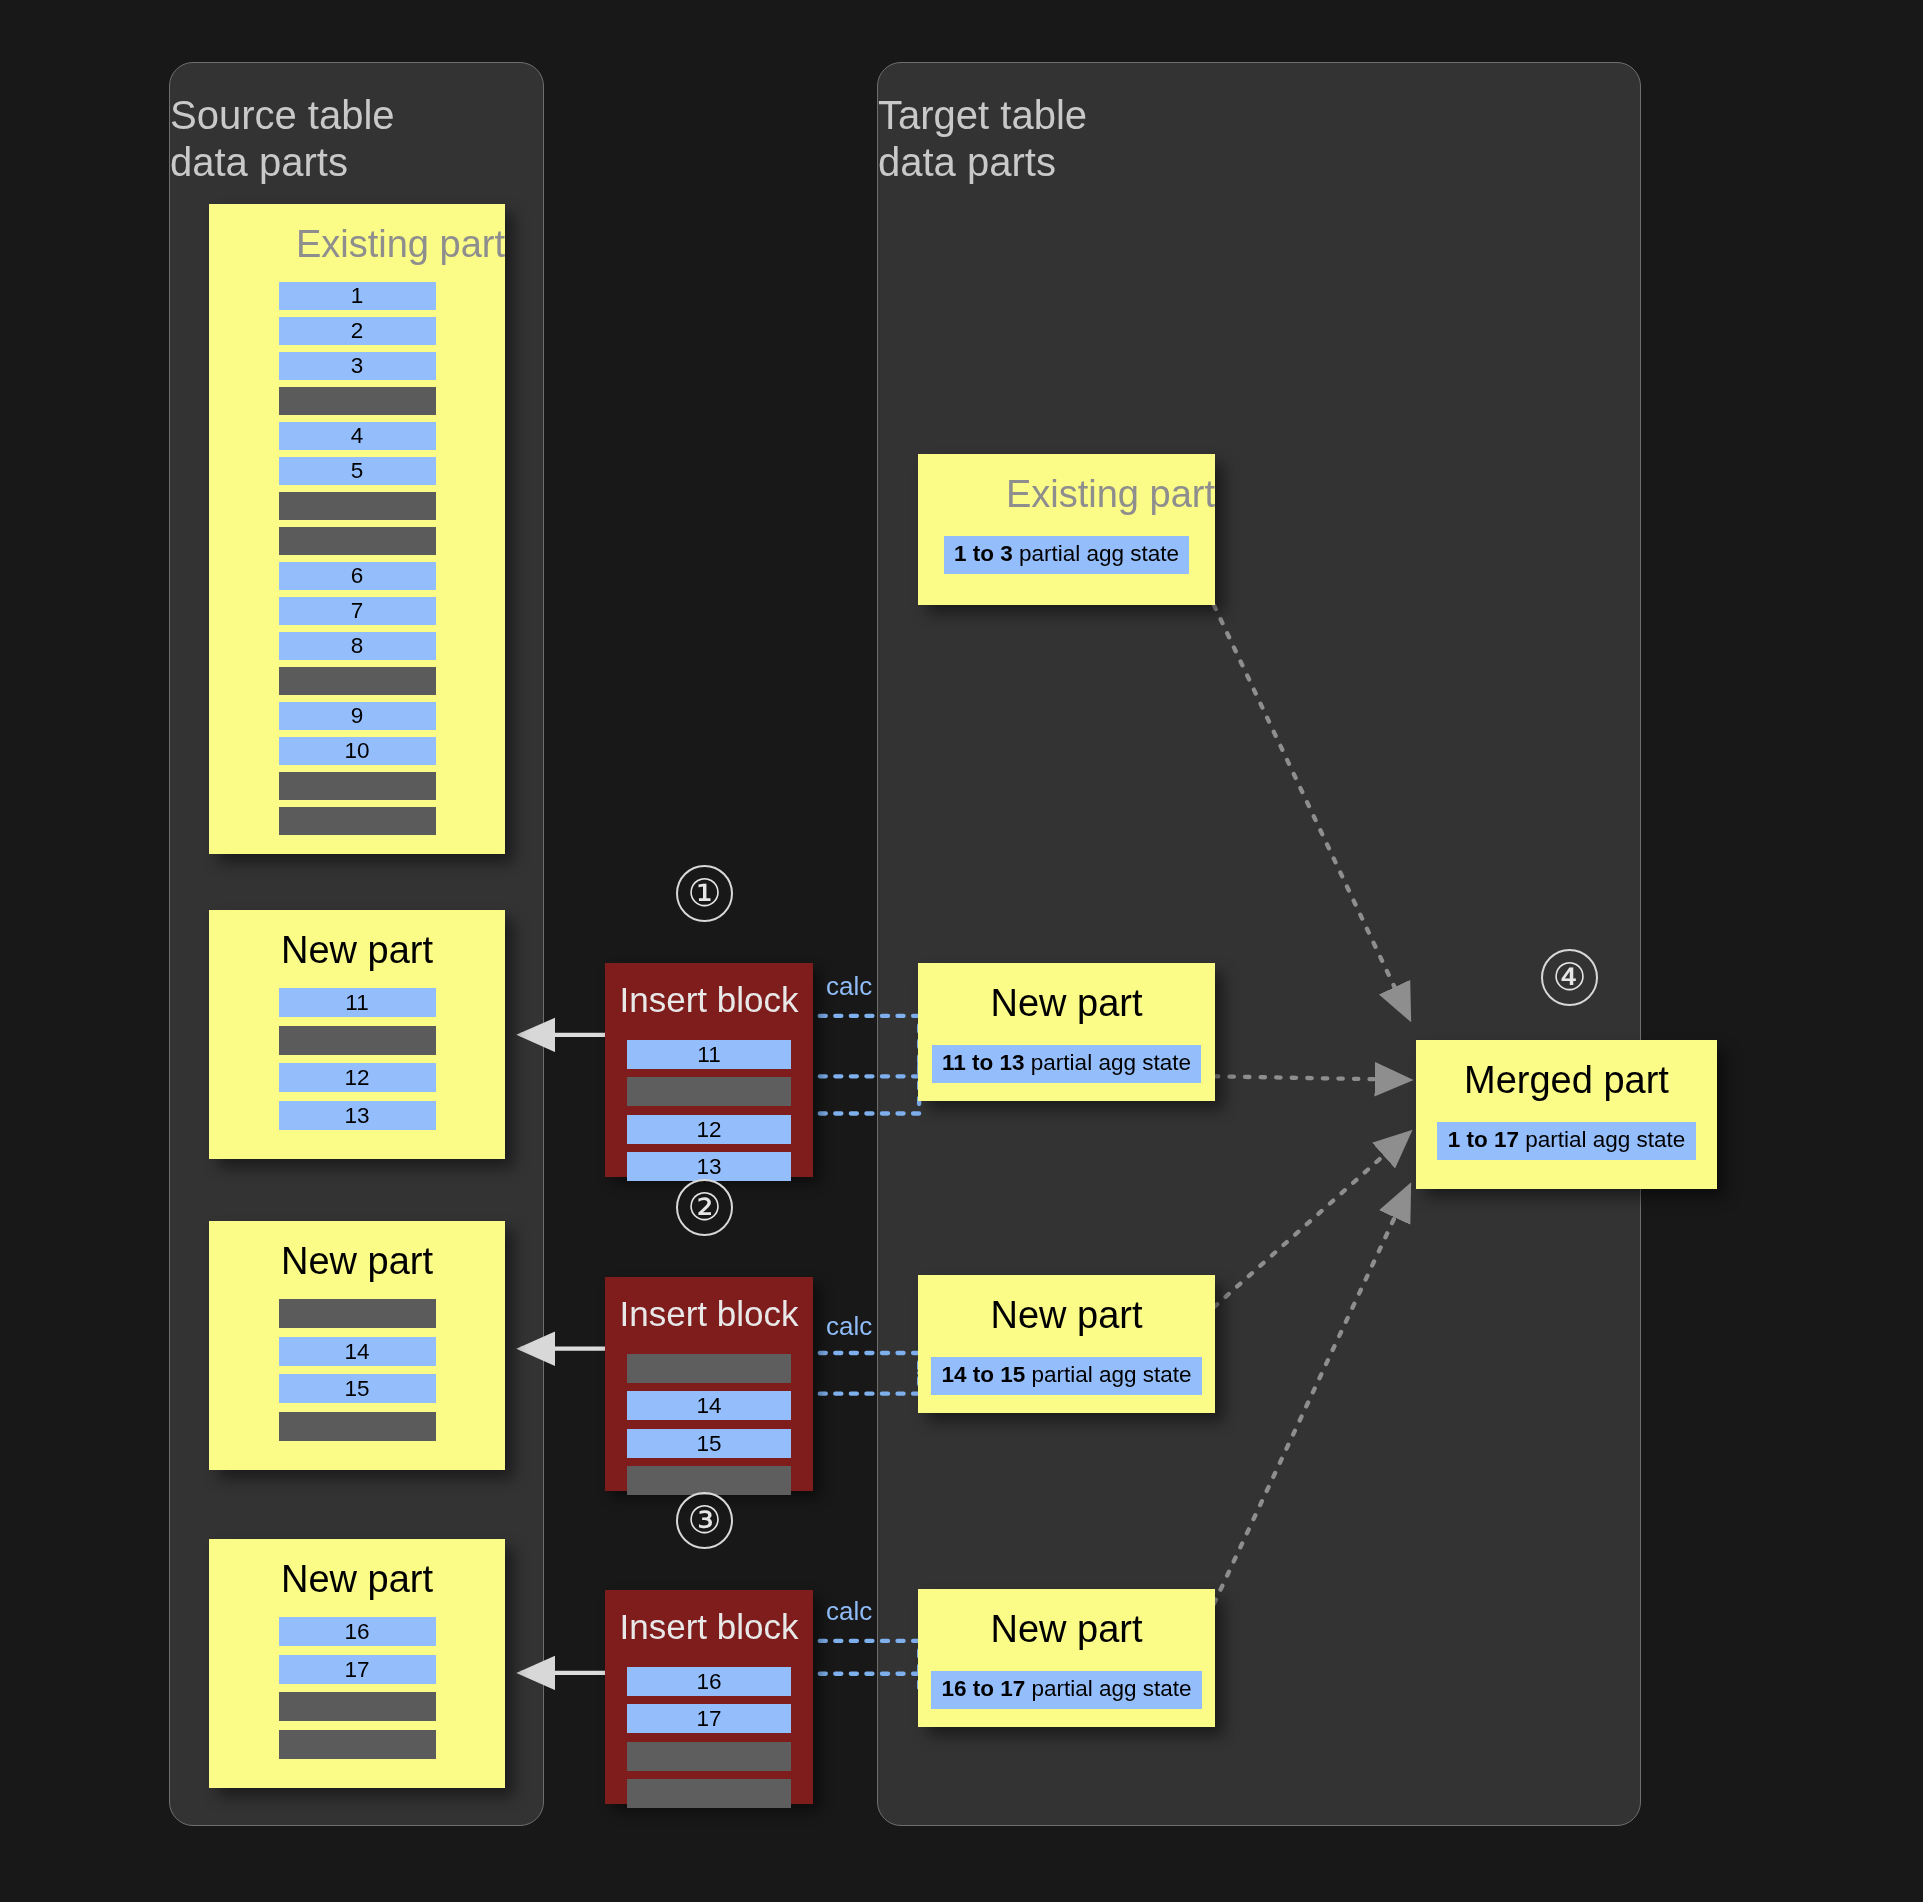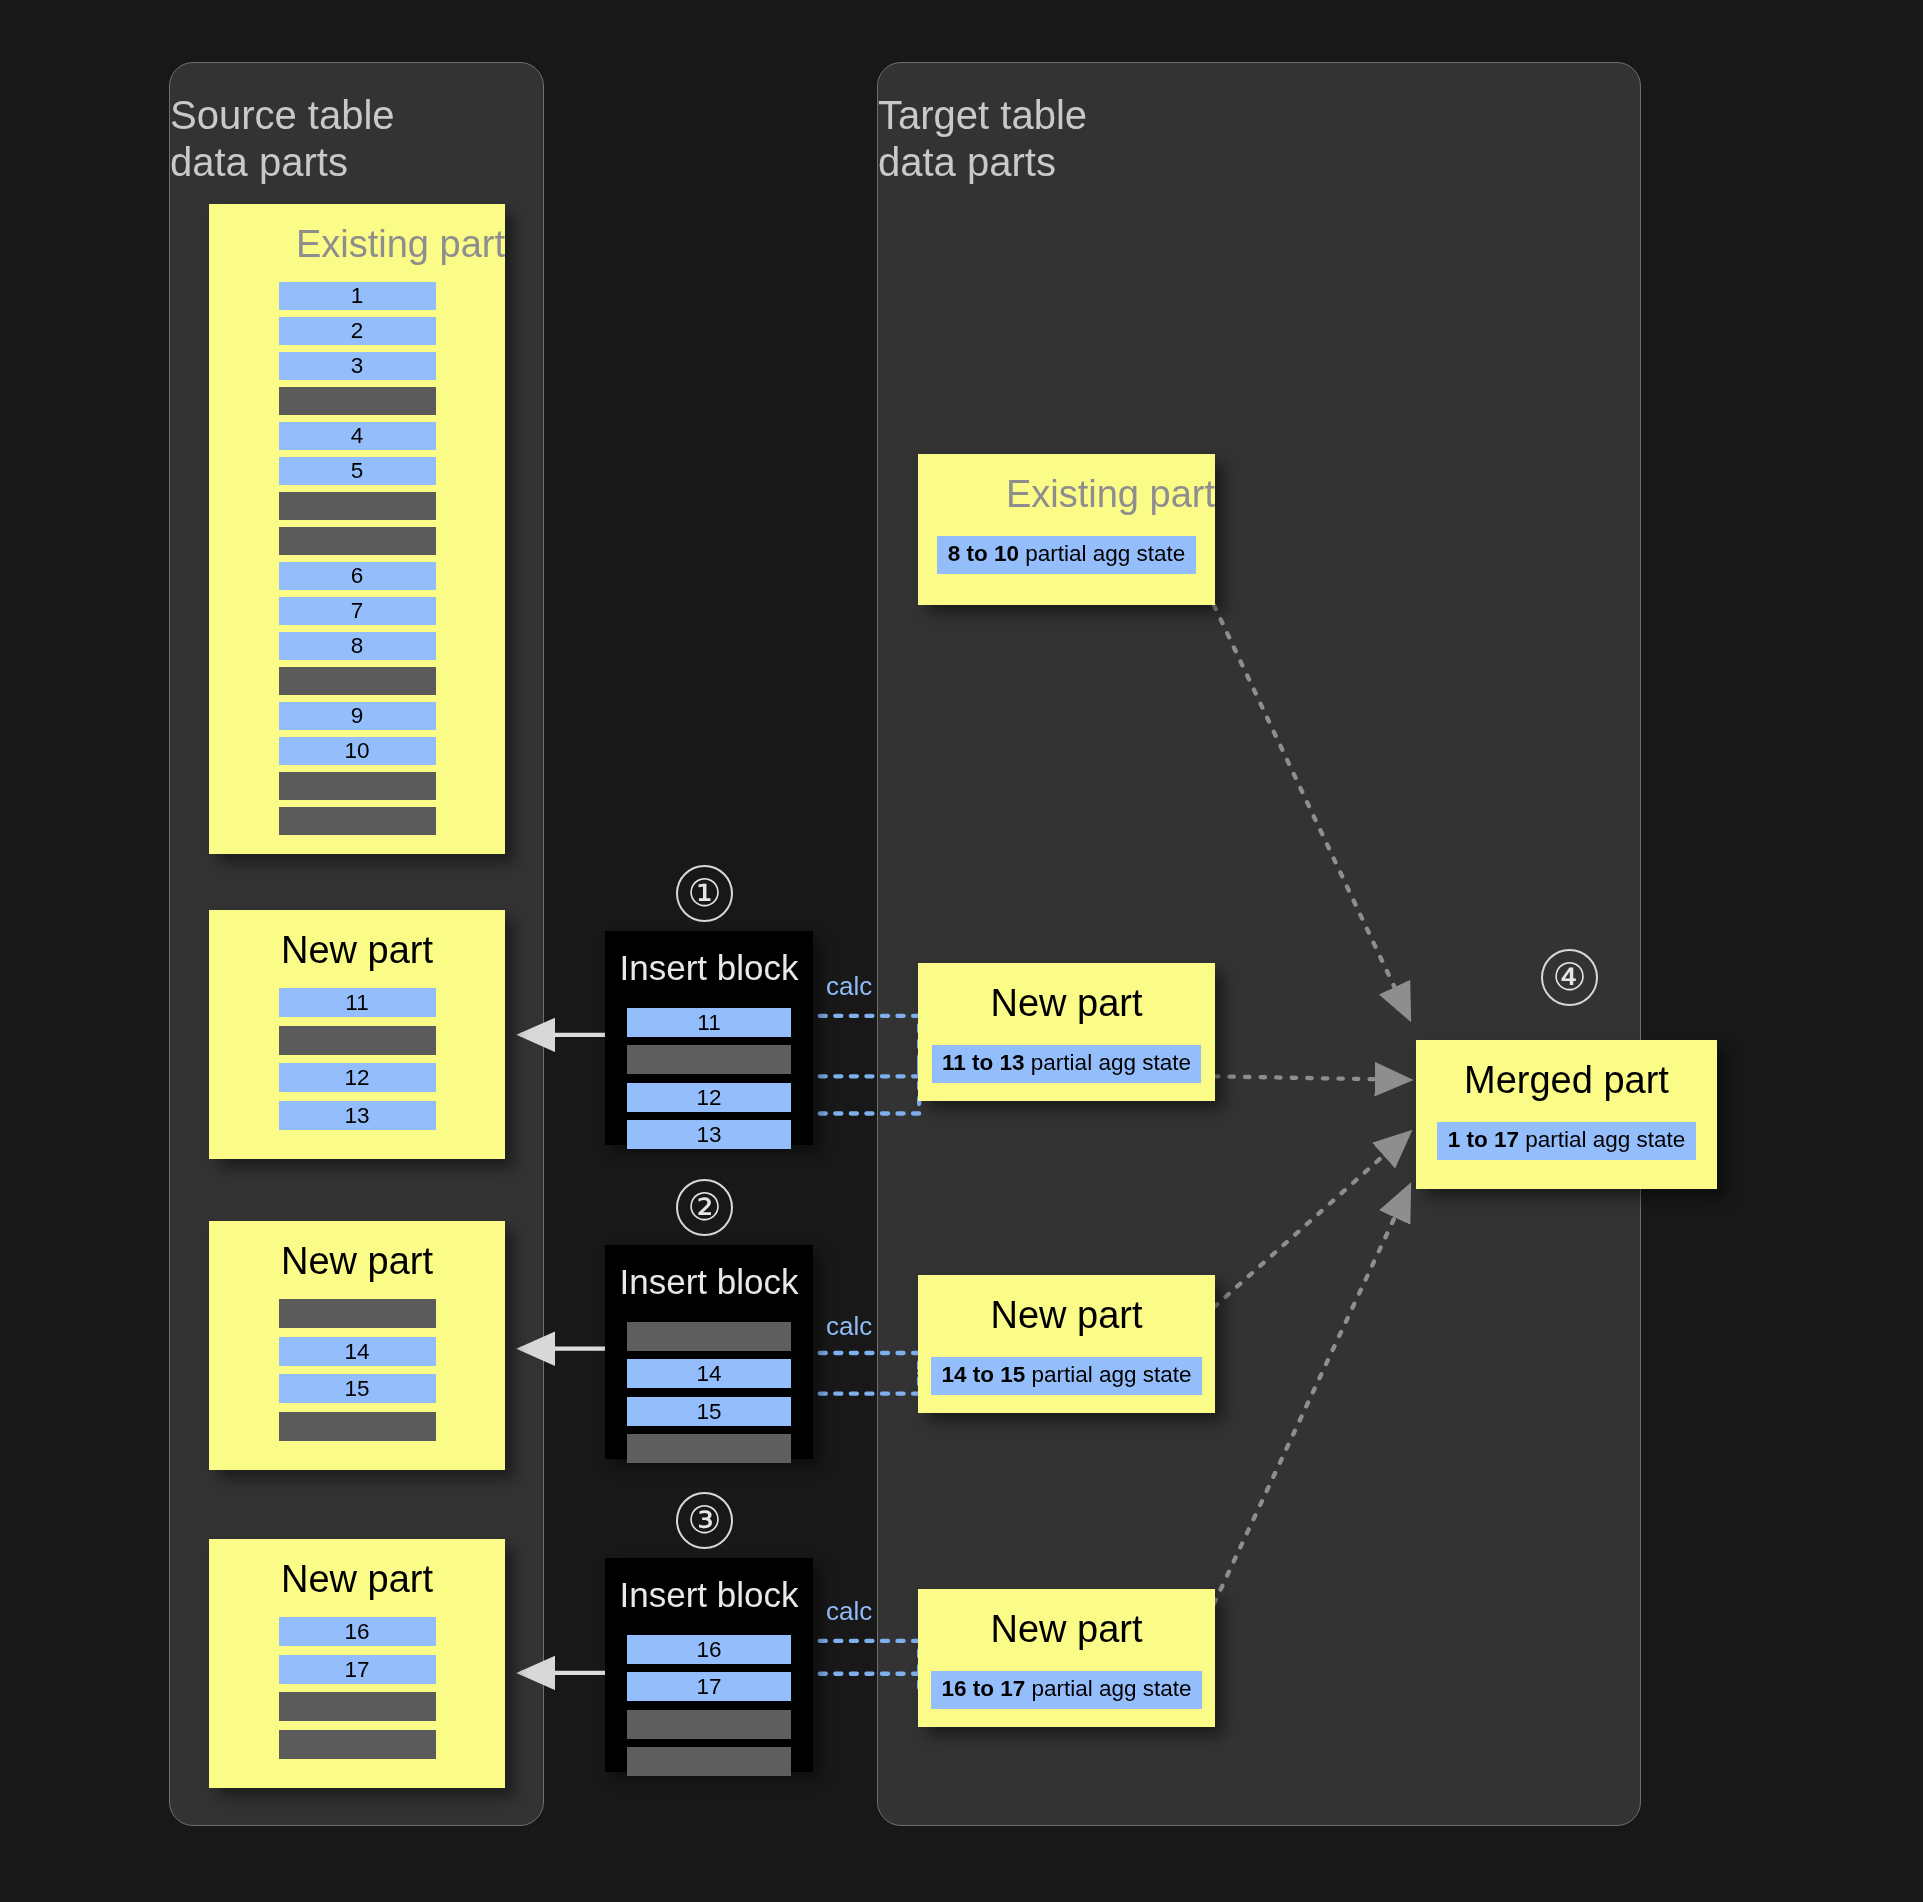--- a/index.html
+++ b/index.html
@@ -62,23 +62,24 @@
     padding:7.8px 10.4px 8.6px 10.4px;
     display:inline-block;
     white-space:nowrap;
   }
   .chip b{font-weight:bold;}
   .chip-wrap{text-align:center;margin-top:22.5px;}
 
   
   .iblock{
     position:absolute;
-    background:#000000;
+    background:#7f1d1d;
     box-sizing:border-box;
     box-shadow:7px 7px 12px rgba(0,0,0,.45);
+    margin-top:32px;
   }
   .iblock-title{
     text-align:center;color:#e8e8e8;font-size:35px;line-height:1;padding-top:19px;
   }
   .ibrows{margin-top:22.5px;}
   .ibrow{
     height:29px;margin:0 auto 7px auto;box-sizing:border-box;
     font-size:22.5px;line-height:29px;text-align:center;color:#000;
   }
   .ibrow.blue{background:#94bdfb;}
@@ -245,21 +246,21 @@
       <div class="ibrow blue" style="width:164px;margin-bottom:8.6px;">17</div>
       <div class="ibrow gray" style="width:164px;margin-bottom:8.6px;"></div>
       <div class="ibrow gray" style="width:164px;margin-bottom:8.6px;"></div>
     </div>
   </div>
   <div class="calc" style="left:826px;top:1598px;">calc</div>
 
   <div class="part" style="left:918px;top:454px;width:297px;height:151px;">
     <div class="part-title muted">Existing part</div>
     <div class="chip-wrap">
-      <span class="chip"><b>8 to 10</b><span> partial agg state</span></span>
+      <span class="chip"><b>1 to 3</b><span> partial agg state</span></span>
     </div>
   </div>
 
   <div class="part" style="left:918px;top:963px;width:297px;height:138px;">
     <div class="part-title">New part</div>
     <div class="chip-wrap">
       <span class="chip"><b>11 to 13</b><span> partial agg state</span></span>
     </div>
   </div>
 

